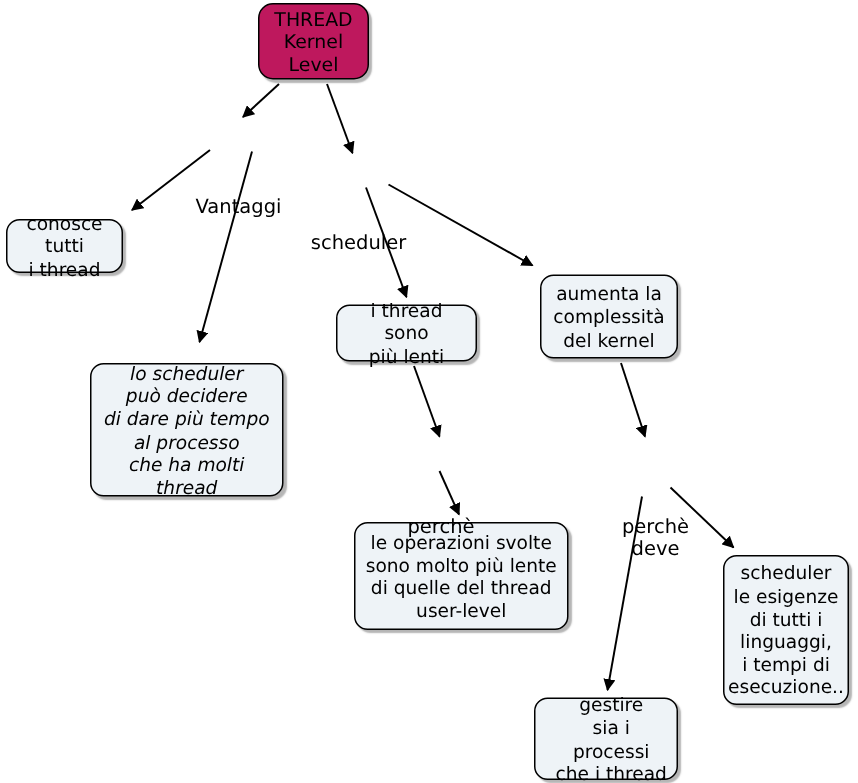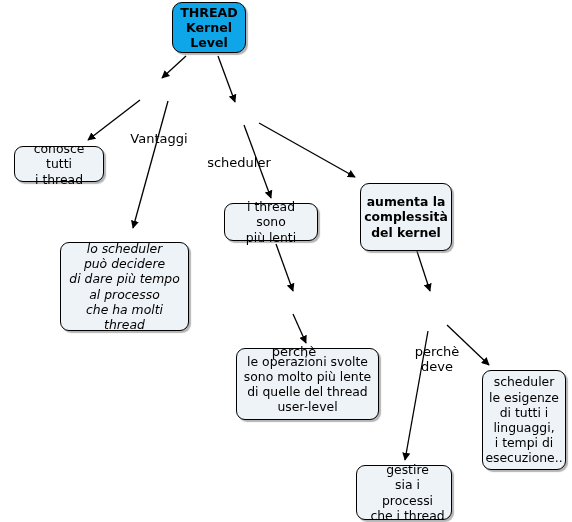--- a/index.html
+++ b/index.html
@@ -32,22 +32,22 @@
     align-items: center;
     justify-content: center;
     text-align: center;
     font-size: 12.4px;
     line-height: 15.2px;
     color: #000000;
     white-space: pre-line;
     padding: 3px 6px;
   }
   .node-box.root {
-    background: #0ea5e9;
-    font-weight: bold;
+    background: #be185d;
+    font-weight: normal;
     font-size: 12.6px;
     line-height: 15px;
     border-radius: 10px;
   }
   .link-label {
     position: absolute;
     font-size: 13px;
     line-height: 15px;
     color: #000000;
     text-align: center;
@@ -77,30 +77,30 @@
       <line x1="414" y1="242" x2="430" y2="291" stroke="#000000" stroke-width="1.3" marker-end="url(#arrowhead)"></line>
       <line x1="447" y1="325" x2="489" y2="365" stroke="#000000" stroke-width="1.3" marker-end="url(#arrowhead)"></line>
       <line x1="428" y1="331" x2="405" y2="460" stroke="#000000" stroke-width="1.3" marker-end="url(#arrowhead)"></line>
     </g>
 </svg>
 
 <div id="node-layer">
     <div class="node-box root" style="left: 172px; top: 2px; width: 74px; height: 51px;"><span>THREAD
 Kernel
 Level</span></div>
-    <div class="node-box" style="left: 14px; top: 146px; width: 90px; height: 36px; justify-content: center;"><span>conosce tutti
+    <div class="node-box" style="left: 4px; top: 146px; width: 78px; height: 36px; justify-content: center;"><span>conosce tutti
 i thread</span></div>
     <div class="node-box" style="left: 60px; top: 242px; width: 129px; height: 89px; font-style: italic;"><span>lo scheduler
 può decidere
 di dare più tempo
 al processo
 che ha molti thread</span></div>
     <div class="node-box" style="left: 224px; top: 203px; width: 94px; height: 38px; justify-content: center;"><span>i thread sono
 più lenti</span></div>
-    <div class="node-box" style="left: 360px; top: 183px; width: 92px; height: 68px; font-weight: bold;"><span>aumenta la
+    <div class="node-box" style="left: 360px; top: 183px; width: 92px; height: 56px;"><span>aumenta la
 complessità
 del kernel</span></div>
     <div class="node-box" style="left: 236px; top: 348px; width: 143px; height: 72px;"><span>le operazioni svolte
 sono molto più lente
 di quelle del thread
 user-level</span></div>
     <div class="node-box" style="left: 482px; top: 370px; width: 84px; height: 100px;"><span>scheduler
 le esigenze
 di tutti i
 linguaggi,

